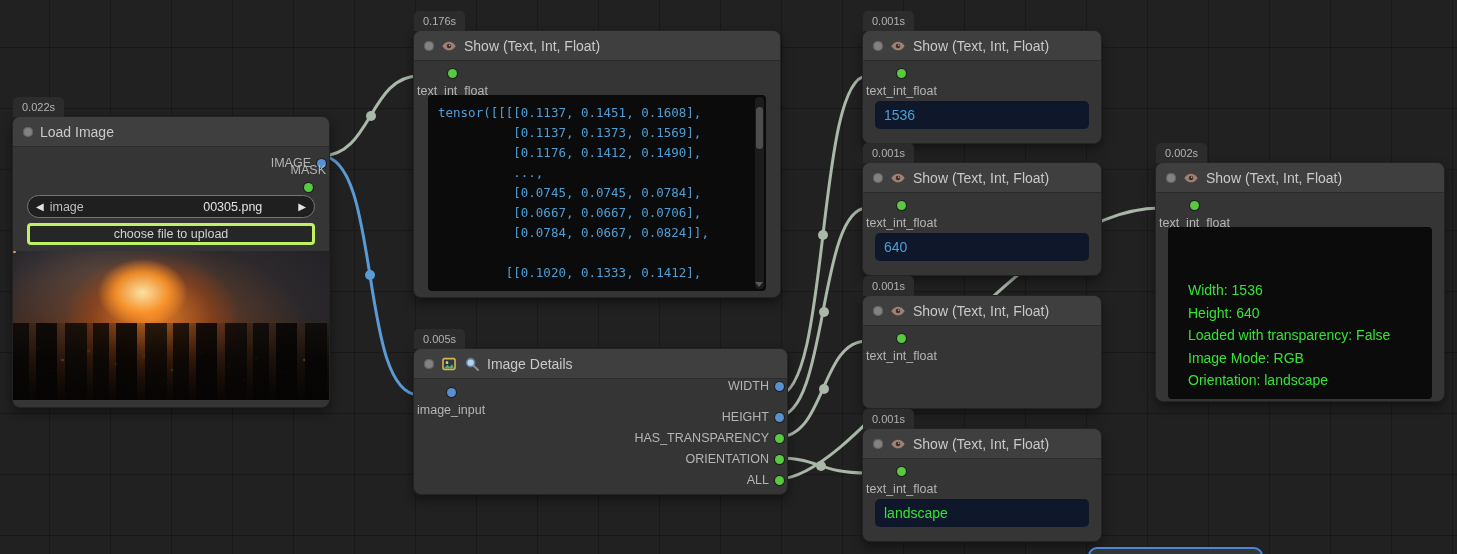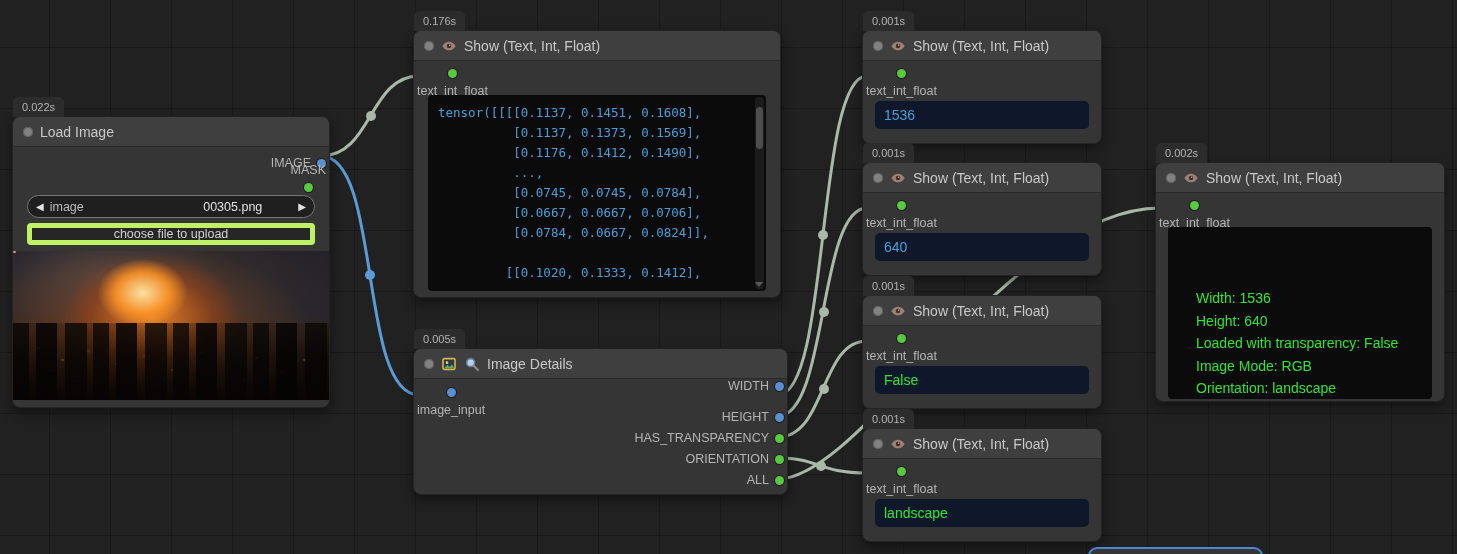--- a/index.html
+++ b/index.html
@@ -53,21 +53,21 @@
   .n-load .out-mask{top:59px;flex-direction:column;}
   .combo{
     position:absolute;left:14px;right:14px;top:78px;height:23px;border-radius:12px;
     background:#1f1f1f;border:1px solid #767676;display:flex;align-items:center;
     padding:0 8px;box-sizing:border-box;font-size:12.5px;color:#bdbdbd;gap:6px;
   }
   .combo .arrow{color:#e3e3e3;font-size:10px;line-height:1;}
   .combo-value{margin-left:auto;margin-right:30px;color:#e2e2e2;}
   .upload-btn{
     position:absolute;left:14px;right:14px;top:106px;height:22px;border-radius:4px;
-    background:#262626;border:5px solid #bef264;color:#d2d2d2;font-size:12.5px;
+    background:#262626;border:3px solid #bef264;color:#d2d2d2;font-size:12.5px;
     display:flex;align-items:center;justify-content:center;box-sizing:border-box;cursor:pointer;
   }
   .preview{
     position:absolute;left:0;right:0;top:134px;height:149px;overflow:hidden;
     background:
       radial-gradient(60px 45px at 41% 28%, rgba(255,232,170,.95), rgba(255,150,40,.85) 45%, rgba(200,80,10,0) 75%),
       radial-gradient(110px 80px at 44% 45%, rgba(255,140,40,.8), rgba(180,70,15,.4) 55%, transparent 80%),
       radial-gradient(230px 130px at 40% 58%, rgba(205,92,20,.5), transparent 75%),
       radial-gradient(150px 70px at 28% 16%, rgba(72,66,68,.85), transparent 78%),
       radial-gradient(430px 210px at 48% 22%, rgba(88,72,62,.55), transparent 80%),
@@ -124,21 +124,21 @@
     background:#0f172a;display:flex;align-items:center;padding:0 9px;box-sizing:border-box;
     font-size:14px;
   }
   .value-blue{color:#4d9fd8;}
   .value-green{color:#35e335;}
 
   
   .n-all .in-slot{top:38px;}
   .n-all .textbox{left:12px;right:12px;top:64px;height:172px;padding:44px 12px 8px 12px;}
   .all-text{
-    margin:16px;font-size:14px;line-height:22.5px;color:#35e335;white-space:pre;
+    margin:8px;font-size:14px;line-height:22.5px;color:#35e335;white-space:pre;
     font-family:"Liberation Sans", sans-serif;
   }
 
   
   .hicon{width:16px;height:16px;flex:0 0 auto;display:inline-flex;}
   .hicon svg{width:100%;height:100%;}
 
   
   .partial-node{
     position:absolute;left:1088px;top:547px;width:175px;height:14px;
@@ -322,21 +322,20 @@
             <circle cx="12" cy="12" r="3.4" fill="#3a2f2a"></circle>
             <circle cx="13" cy="11" r="1.1" fill="#cbb9ae"></circle>
           </svg>
       </span>
       <span class="node-title">Show (Text, Int, Float)</span>
     </div>
     <div class="slot in in-slot">
       <span class="dot green"></span>
       <span class="slot-label">text_int_float</span>
     </div>
-    <div class="value-box value-green">False</div>
   </div>
 
   <div class="node n-orient show-small">
     <div class="timer">0.001s</div>
     <div class="node-header">
       <span class="collapse-dot"></span>
       <span class="hicon">
         <svg viewBox="0 0 24 24">
             <path d="M12 5.5C5.6 5.5 2 12 2 12s3.6 6.5 10 6.5S22 12 22 12s-3.6-6.5-10-6.5z" fill="#a08074"></path>
             <circle cx="12" cy="12" r="3.4" fill="#3a2f2a"></circle>

